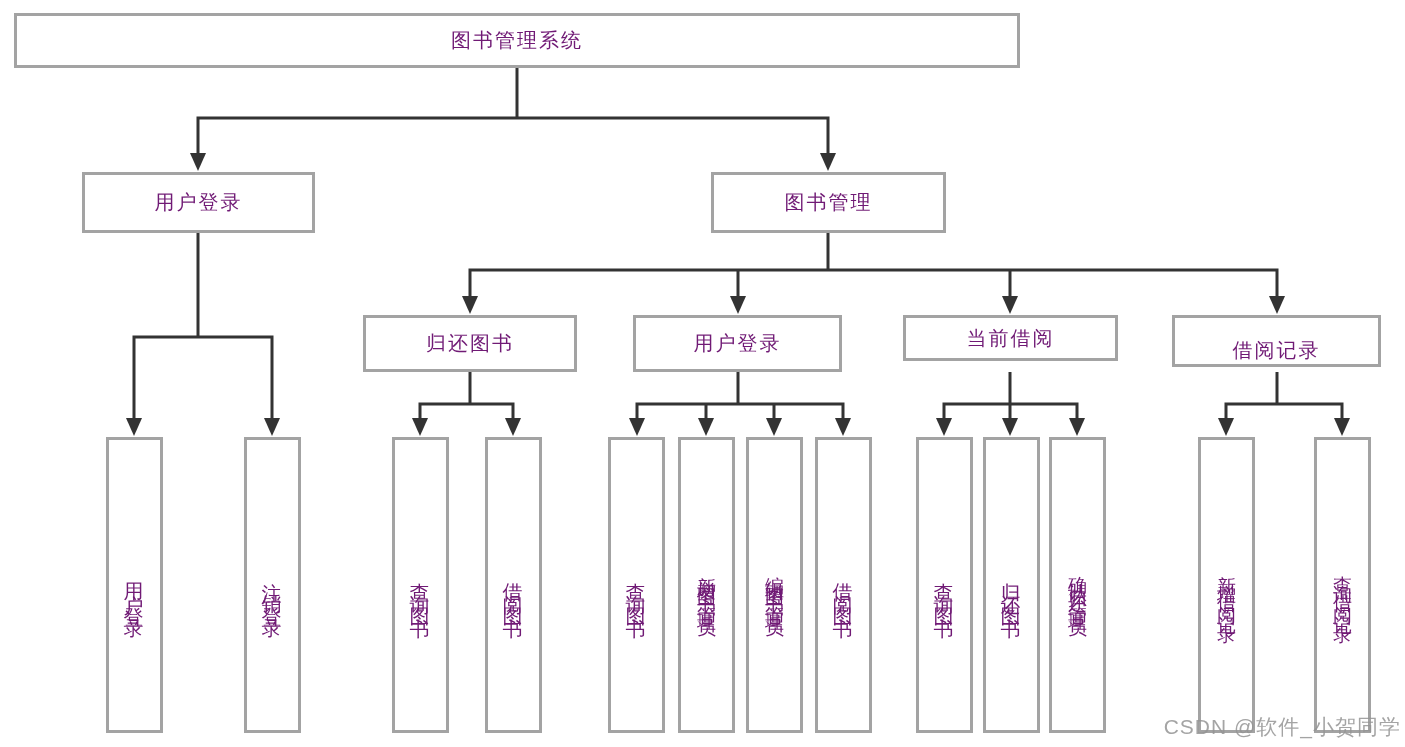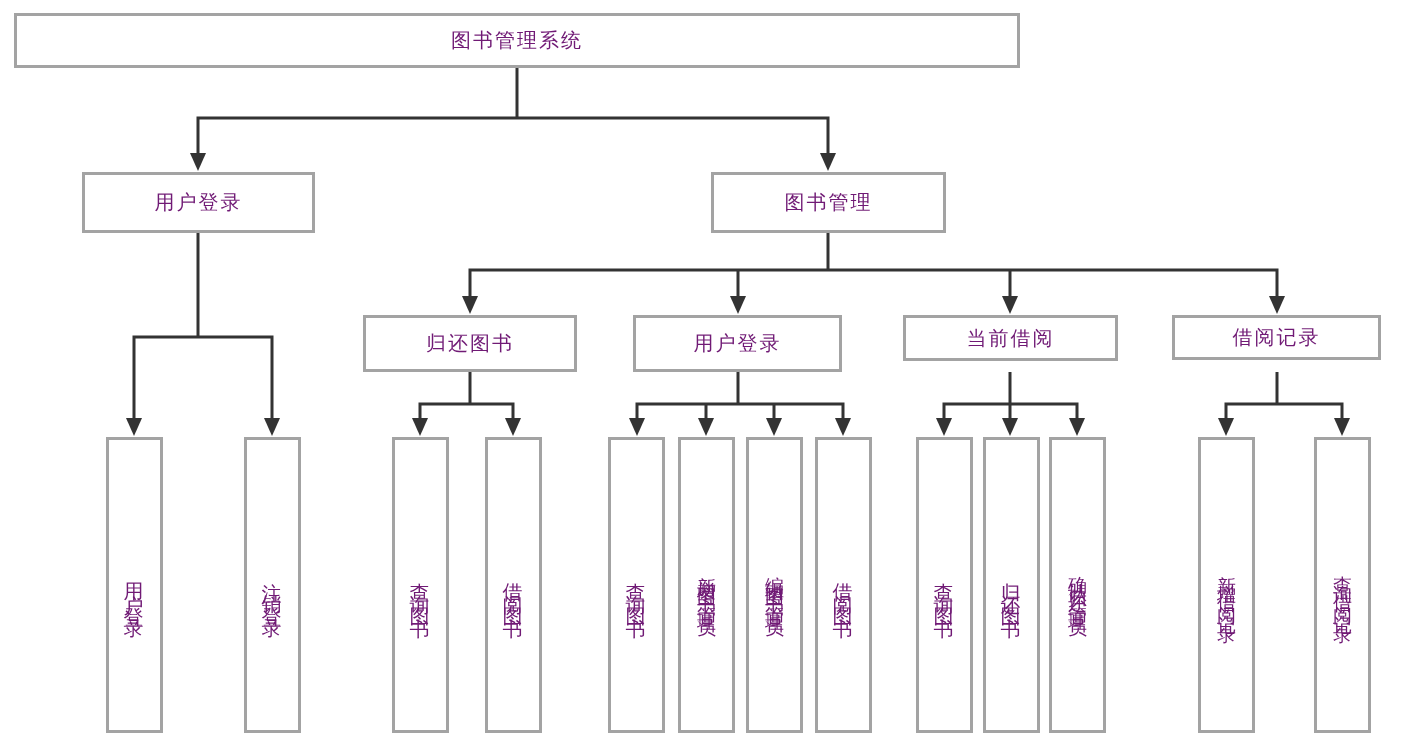--- a/index.html
+++ b/index.html
@@ -109,21 +109,21 @@
 
   <div class="box" style="left:363px;top:315px;width:214px;height:57px;">
     <span class="hlabel">归还图书</span>
   </div>
   <div class="box" style="left:633px;top:315px;width:209px;height:57px;">
     <span class="hlabel">用户登录</span>
   </div>
   <div class="box" style="left:903px;top:315px;width:215px;height:46px;">
     <span class="hlabel">当前借阅</span>
   </div>
-  <div class="box" style="left:1172px;top:315px;width:209px;height:45px;">
+  <div class="box" style="left:1172px;top:315px;width:209px;height:52px;align-items:flex-end;">
     <span class="hlabel">借阅记录</span>
   </div>
 
   <div class="box leaf" style="left:106px;">
     <span class="vt">用户登录</span>
   </div>
   <div class="box leaf" style="left:244px;">
     <span class="vt">注销登录</span>
   </div>
 
@@ -157,14 +157,15 @@
     <span class="vt len9">确认归还（管理员）</span>
   </div>
 
   <div class="box leaf" style="left:1198px;">
     <span class="vt len6">新增借阅记录</span>
   </div>
   <div class="box leaf" style="left:1314px;">
     <span class="vt len6">查询借阅记录</span>
   </div>
 
+  <div id="watermark">CSDN @软件_小贺同学</div>
 
 </div>
 
 </body></html>

